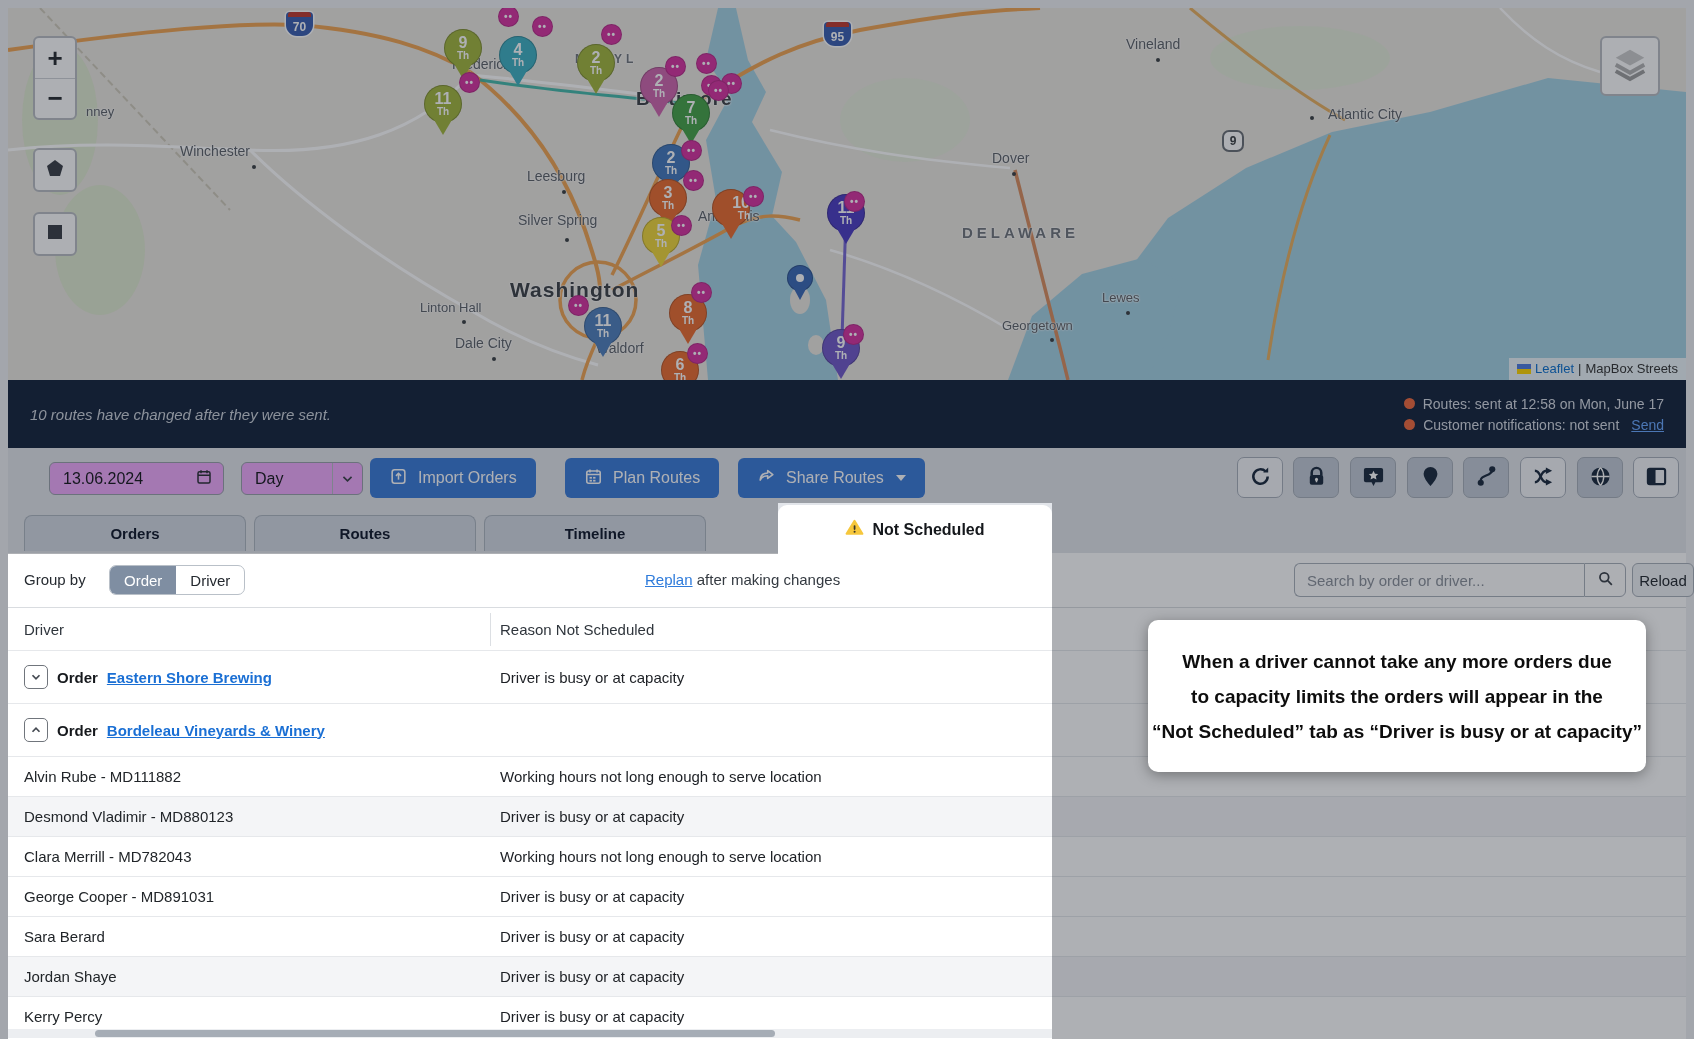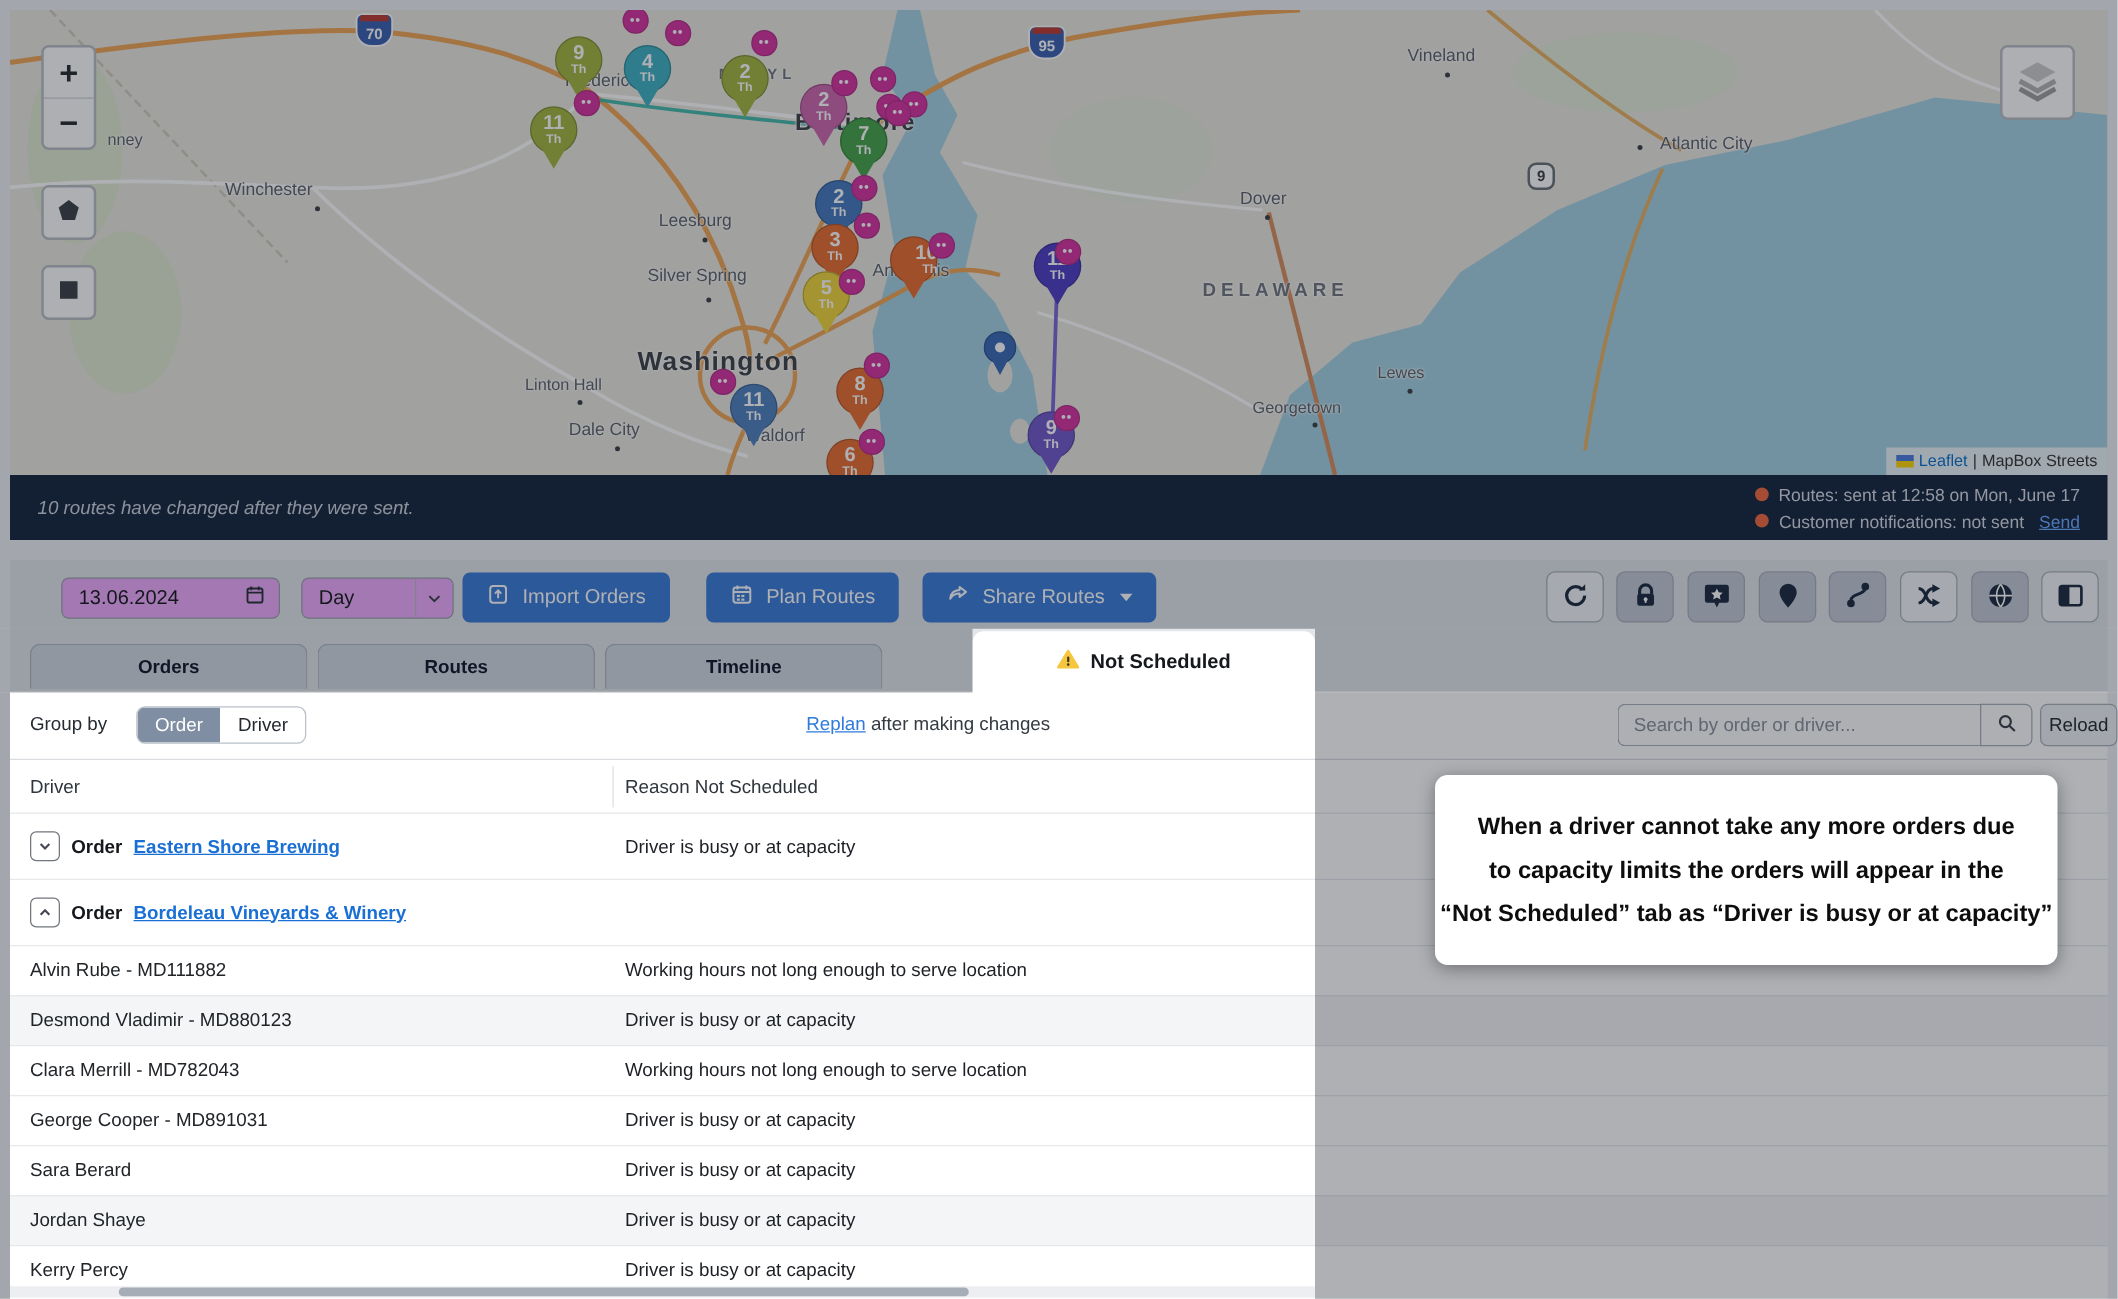--- a/index.html
+++ b/index.html
@@ -42,21 +42,21 @@
              border:2px solid #b9bdc3; border-radius:6px; }
   .zoom-cell { width:100%; height:40px; display:flex; align-items:center; justify-content:center;
                font-size:26px; font-weight:bold; color:#272b30; cursor:pointer; }
   .zoom-cell + .zoom-cell { border-top:1px solid #cfd2d6; }
   #attribution { position:absolute; right:0; bottom:0; background:rgba(255,255,255,.78); padding:3px 8px 4px 8px;
                  font-size:13px; color:#333; z-index:500; display:flex; align-items:center; gap:4px; }
   #attribution .flag { width:14px; height:10px; background:linear-gradient(#4c7be0 50%,#ffd500 50%); display:inline-block; }
   #attribution a { color:#0b6fce; text-decoration:none; }
 
   
-  #notifbar { position:absolute; left:8px; top:380px; width:1678px; height:52px; background:#14233c;
+  #notifbar { position:absolute; left:8px; top:380px; width:1678px; height:68px; background:#14233c;
               display:flex; align-items:center; justify-content:space-between; padding:0 22px; }
   #notif-msg { font-style:italic; font-size:15px; color:#ccd2da; }
   .status-lines { display:flex; flex-direction:column; gap:5px; align-items:flex-end; font-size:14px; color:#d5dae2; }
   .status-line { display:flex; align-items:center; gap:8px; }
   .status-dot { width:11px; height:11px; border-radius:50%; background:#f06a3e; }
   .send-link { color:#6aa8ff; text-decoration:underline; margin-left:4px; cursor:pointer; }
 
   
   #chrome { position:absolute; left:8px; top:448px; width:1678px; height:105px; background:#e2e5ea; }
   .field { position:absolute; background:#f0abfc; border:1px solid #9aa1aa; border-radius:6px; height:33px; top:14px;

